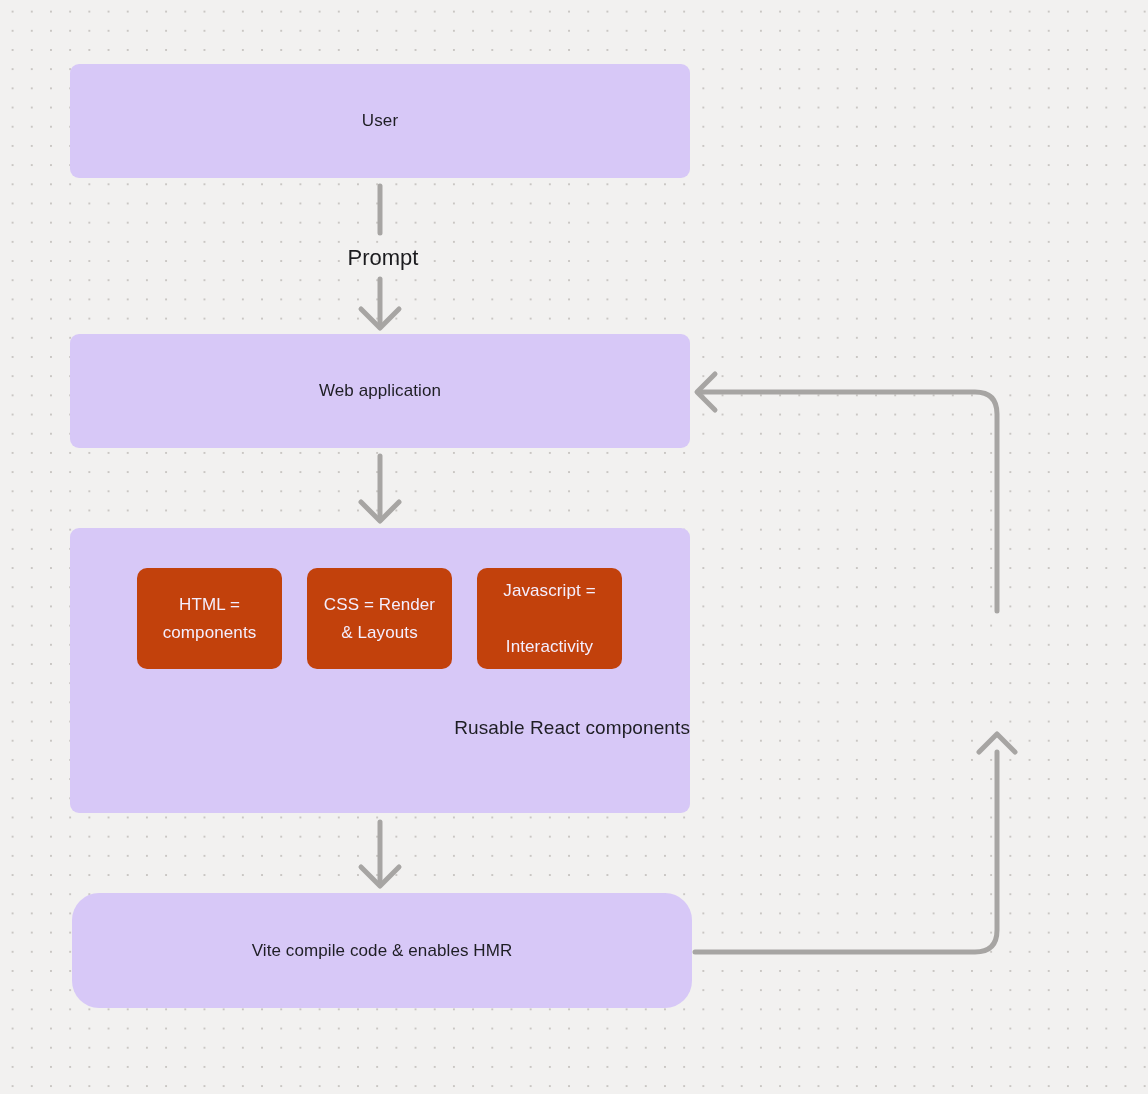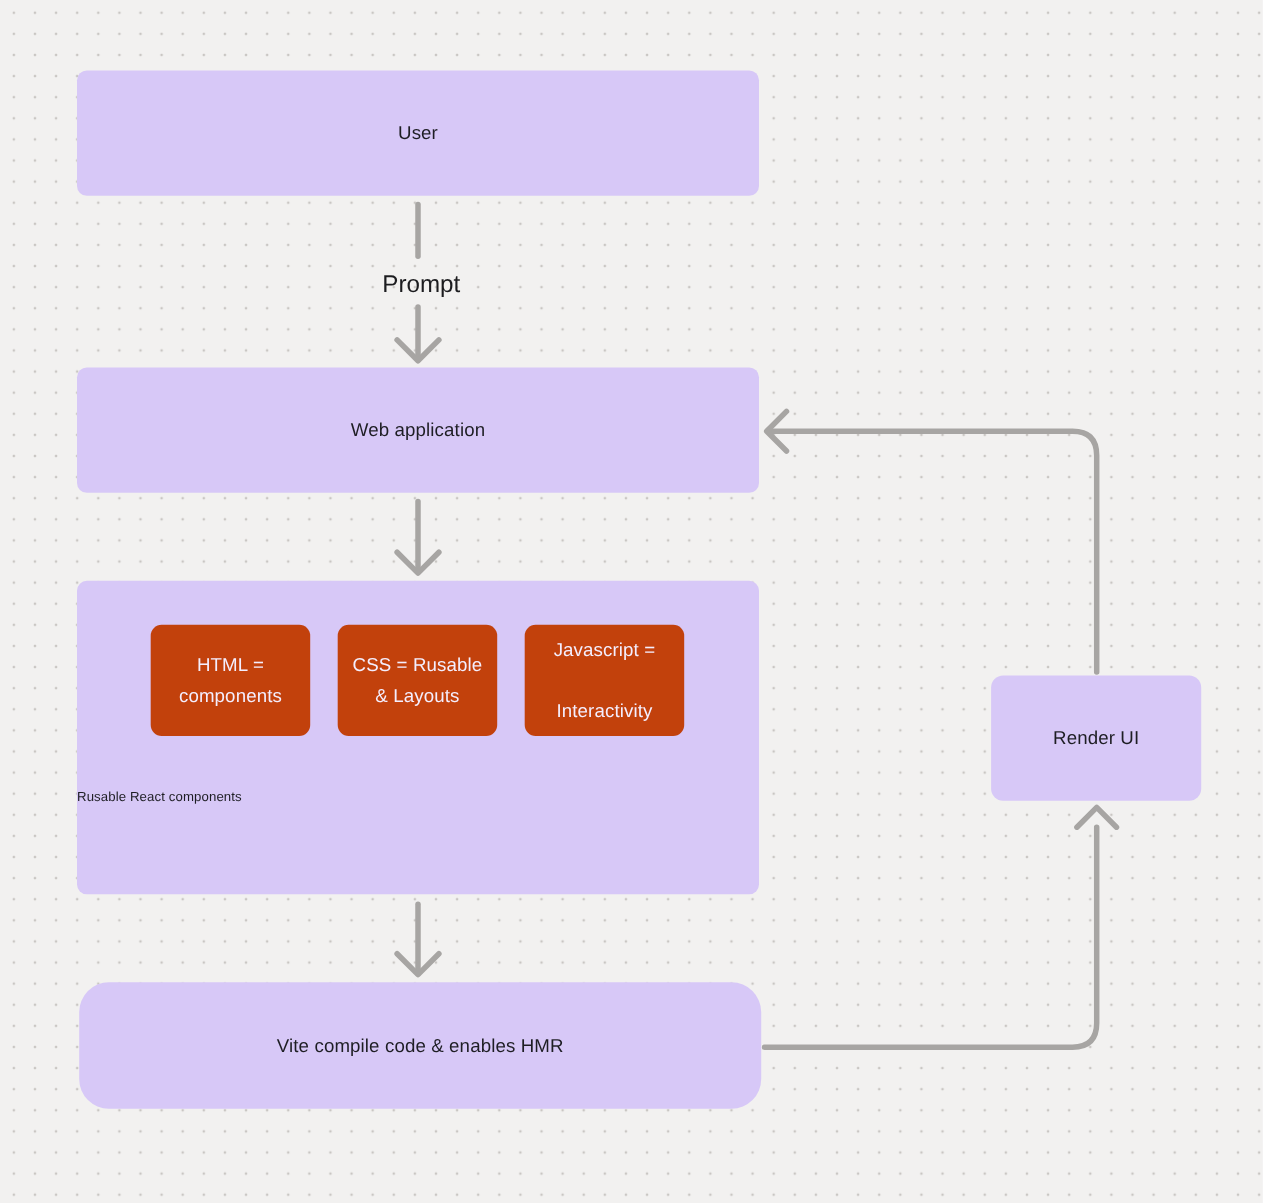--- a/index.html
+++ b/index.html
@@ -58,23 +58,23 @@
     line-height: 28px;
   }
   .chip-html { left: 67px; }
   .chip-css  { left: 237px; }
   .chip-js   { left: 407px; gap: 28px; }
   .group-caption {
     position: absolute;
     left: 0;
     top: 189px;
     width: 100%;
-    text-align: left;
+    text-align: right;
     color: #1e1e24;
-    font-size: 12px;
+    font-size: 19px;
     font-weight: 500;
   }
   .edge-label {
     position: absolute;
     left: 308px;
     top: 245px;
     width: 150px;
     text-align: center;
     color: #1c1c1f;
     font-size: 22px;
@@ -115,31 +115,28 @@
   <div class="node node-webapp">
     <span>Web application</span>
   </div>
 
   <div class="node node-group">
     <div class="chip chip-html">
       <span>HTML =</span>
       <span>components</span>
     </div>
     <div class="chip chip-css">
-      <span>CSS = Rusable</span>
+      <span>CSS = Render</span>
       <span>&amp; Layouts</span>
     </div>
     <div class="chip chip-js">
       <span>Javascript =</span>
       <span>Interactivity</span>
     </div>
     <div class="group-caption">Rusable React components</div>
   </div>
 
   <div class="node node-vite">
     <span>Vite compile code &amp; enables HMR</span>
   </div>
 
-  <div class="node node-render-ui">
-    <span>Render UI</span>
-  </div>
 
 </div>
 
 </body></html>

